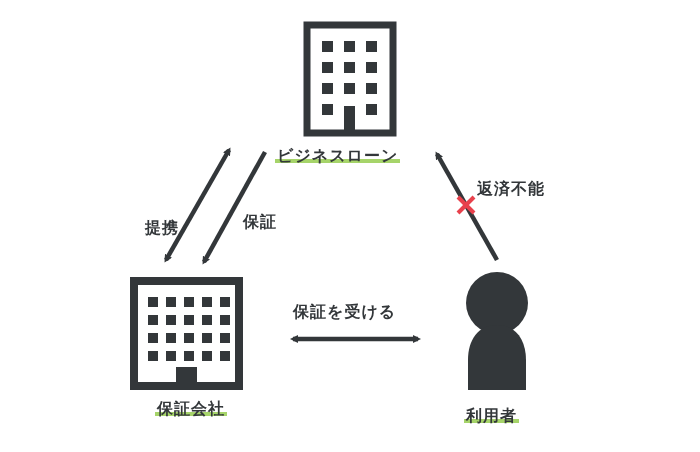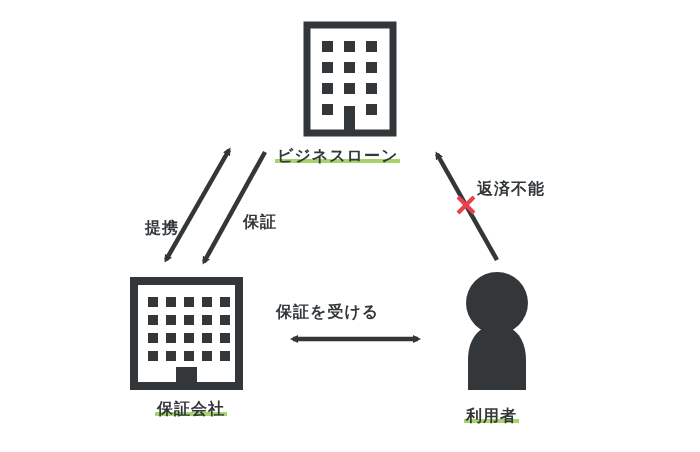--- a/index.html
+++ b/index.html
@@ -83,13 +83,13 @@
   <line x1="293" y1="339" x2="418" y2="339" stroke="#33373a" stroke-width="4.5" marker-start="url(#ah)" marker-end="url(#ah)"></line>
 </svg>
 
 <div class="lbl" style="left:275px; top:146px;"><span class="hl">ビジネスローン</span></div>
 <div class="lbl" style="left:155px; top:399px;"><span class="hl">保証会社</span></div>
 <div class="lbl" style="left:464px; top:406px;"><span class="hl">利用者</span></div>
 
 <div class="lbl" style="left:145px; top:183px;margin-top:35px;">提携</div>
 <div class="lbl" style="left:243px; top:212px;">保証</div>
 <div class="lbl" style="left:477px; top:179px;">返済不能</div>
-<div class="lbl" style="left:276px; top:302px;">保証を受ける</div>
+<div class="lbl" style="left:293px; top:302px;">保証を受ける</div>
 
 </body></html>

